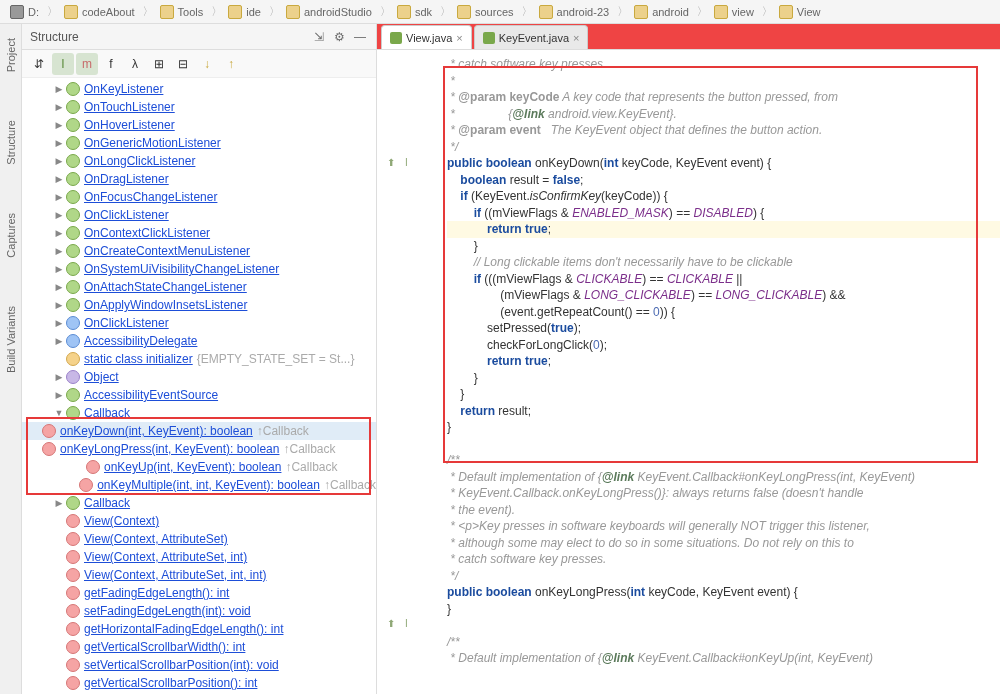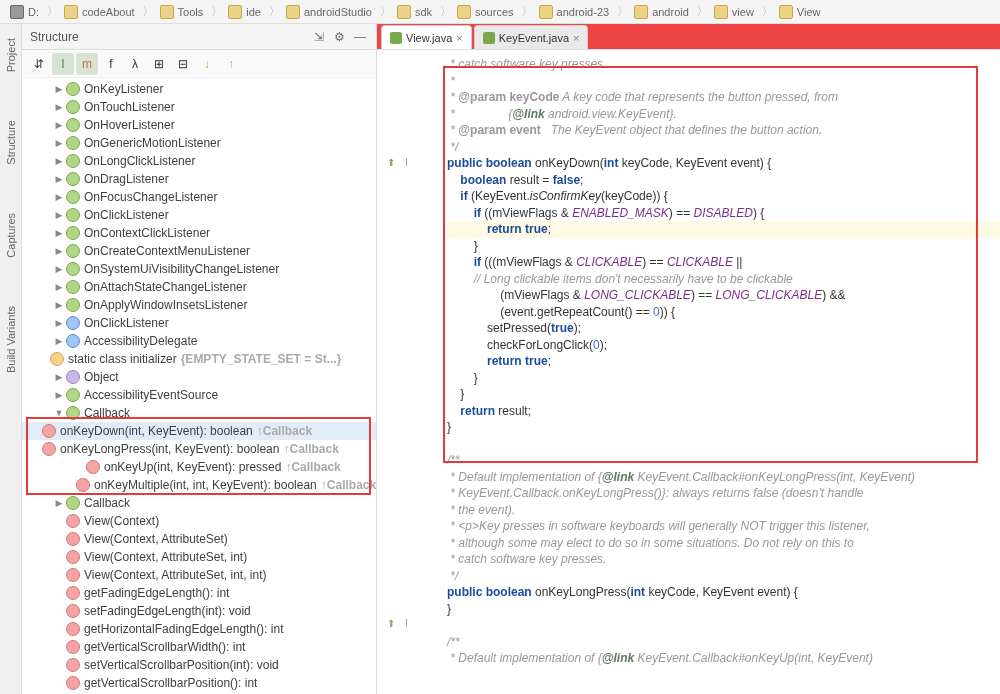--- a/index.html
+++ b/index.html
@@ -23,22 +23,22 @@
 .tree { flex:1; overflow-y:auto; padding:2px 0; font-size:12px; }
 .tree-item { display:flex; align-items:center; height:18px; padding-left:8px; cursor:pointer; white-space:nowrap; }
 .tree-item.selected { background:#e0ecf7; }
 .tree-arrow { width:10px; text-align:center; color:#888; font-size:9px; margin-right:2px; }
 .tree-icon { width:14px; height:14px; margin-right:4px; flex-shrink:0; }
 .ti-interface { background:#b0d788; border:1px solid #7aa84b; border-radius:50%; }
 .ti-class { background:#9fc4f5; border:1px solid #5b8cd4; border-radius:50%; }
 .ti-method { background:#f5a4a4; border:1px solid #d67676; border-radius:50%; }
 .ti-init { background:#f5d28a; border:1px solid #d4a84e; border-radius:50%; }
 .ti-obj { background:#c8b8e6; border:1px solid #9b82c9; border-radius:50%; }
-.tree-label { color:#404040; }
-.tree-hint { color:#aaa; margin-left:4px;font-weight:bold; }
+.tree-label { color:#1d4ed8;text-decoration:underline; }
+.tree-hint { color:#aaa; margin-left:4px; }
 .hl-box { position:absolute; border:2px solid #e63939; pointer-events:none; }
 .editor { flex:1; display:flex; flex-direction:column; background:#fff; }
 .editor-tabs { height:26px; background:#ef4444; border-bottom:1px solid #ddd; display:flex; align-items:flex-end; padding-left:4px; }
 .etab { height:24px; padding:0 8px; display:flex; align-items:center; border:1px solid #ccc; border-bottom:none; background:#e9e9e9; border-radius:4px 4px 0 0; margin-right:2px; font-size:11px; cursor:pointer; gap:4px; }
 .etab.active { background:#fff; }
 .etab-icon { width:12px; height:12px; background:#7aa84b; border-radius:2px; display:inline-block; }
 .etab-close { color:#888; font-size:11px; cursor:pointer; }
 .code { flex:1; padding:6px 0 6px 70px; font-family:Consolas,Monaco,monospace; font-size:12px; line-height:16.5px; position:relative; overflow:hidden; }
 .gutter-icons { position:absolute; left:0; width:60px; }
 .gutter-mark { position:absolute; font-size:10px; color:#8fa876; }
@@ -207,21 +207,21 @@
         <div class="tree-item" style="padding-left: 32px;">
           <span class="tree-arrow">▶</span>
           <span class="tree-icon ti-class"></span>
           <span class="tree-label">OnClickListener</span>
         </div>
         <div class="tree-item" style="padding-left: 32px;">
           <span class="tree-arrow">▶</span>
           <span class="tree-icon ti-class"></span>
           <span class="tree-label">AccessibilityDelegate</span>
         </div>
-        <div class="tree-item" style="padding-left: 16px;">
+        <div class="tree-item" style="padding-left: 32px;">
           <span class="tree-arrow"></span>
           <span class="tree-icon ti-init"></span>
           <span class="tree-label">static class initializer</span>
           <span class="tree-hint">{EMPTY_STATE_SET = St...}</span>
         </div>
         <div class="tree-item" style="padding-left: 32px;">
           <span class="tree-arrow">▶</span>
           <span class="tree-icon ti-obj"></span>
           <span class="tree-label">Object</span>
         </div>
@@ -243,21 +243,21 @@
         </div>
         <div class="tree-item" style="">
           <span class="tree-arrow"></span>
           <span class="tree-icon ti-method"></span>
           <span class="tree-label">onKeyLongPress(int, KeyEvent): boolean</span>
           <span class="tree-hint">↑Callback</span>
         </div>
         <div class="tree-item" style="padding-left: 52px;">
           <span class="tree-arrow"></span>
           <span class="tree-icon ti-method"></span>
-          <span class="tree-label">onKeyUp(int, KeyEvent): pressed</span>
+          <span class="tree-label">onKeyUp(int, KeyEvent): boolean</span>
           <span class="tree-hint">↑Callback</span>
         </div>
         <div class="tree-item" style="padding-left: 52px;">
           <span class="tree-arrow"></span>
           <span class="tree-icon ti-method"></span>
           <span class="tree-label">onKeyMultiple(int, int, KeyEvent): boolean</span>
           <span class="tree-hint">↑Callback</span>
         </div>
         <div class="tree-item" style="padding-left: 32px;">
           <span class="tree-arrow">▶</span>
@@ -343,22 +343,22 @@
         <div class="code-line"><span class="cmnt"> *                {<span class="link">@link</span> android.view.KeyEvent}.</span></div>
         <div class="code-line"><span class="cmnt"> * <span class="kw3">@param</span> <span class="kw3">event</span>   The KeyEvent object that defines the button action.</span></div>
         <div class="code-line"><span class="cmnt"> */</span></div>
         <div class="code-line"><span class="kw">public boolean</span> onKeyDown(<span class="kw">int</span> keyCode, KeyEvent event) {</div>
         <div class="code-line">    <span class="kw">boolean</span> result = <span class="kw">false</span>;</div>
         <div class="code-line"></div>
         <div class="code-line">    <span class="kw">if</span> (KeyEvent.<span style="font-style:italic">isConfirmKey</span>(keyCode)) {</div>
         <div class="code-line">        <span class="kw">if</span> ((mViewFlags &amp; <span class="id-purple">ENABLED_MASK</span>) == <span class="id-purple">DISABLED</span>) {</div>
         <div class="code-line" style="position: relative; background: rgb(255, 250, 227);">            <span class="kw">return true</span>;</div>
         <div class="code-line">        }</div>
+        <div class="code-line">        <span class="cmnt">// Long clickable items don't necessarily have to be clickable</span></div>
         <div class="code-line">        <span class="kw">if</span> (((mViewFlags &amp; <span class="id-purple">CLICKABLE</span>) == <span class="id-purple">CLICKABLE</span> ||</div>
-        <div class="code-line">        <span class="cmnt">// Long clickable items don't necessarily have to be clickable</span></div>
         <div class="code-line">                (mViewFlags &amp; <span class="id-purple">LONG_CLICKABLE</span>) == <span class="id-purple">LONG_CLICKABLE</span>) &amp;&amp;</div>
         <div class="code-line">                (event.getRepeatCount() == <span class="num">0</span>)) {</div>
         <div class="code-line">            setPressed(<span class="kw">true</span>);</div>
         <div class="code-line">            checkForLongClick(<span class="num">0</span>);</div>
         <div class="code-line">            <span class="kw">return true</span>;</div>
         <div class="code-line">        }</div>
         <div class="code-line">    }</div>
         <div class="code-line"></div>
         <div class="code-line">    <span class="kw">return</span> result;</div>
         <div class="code-line">}</div>

